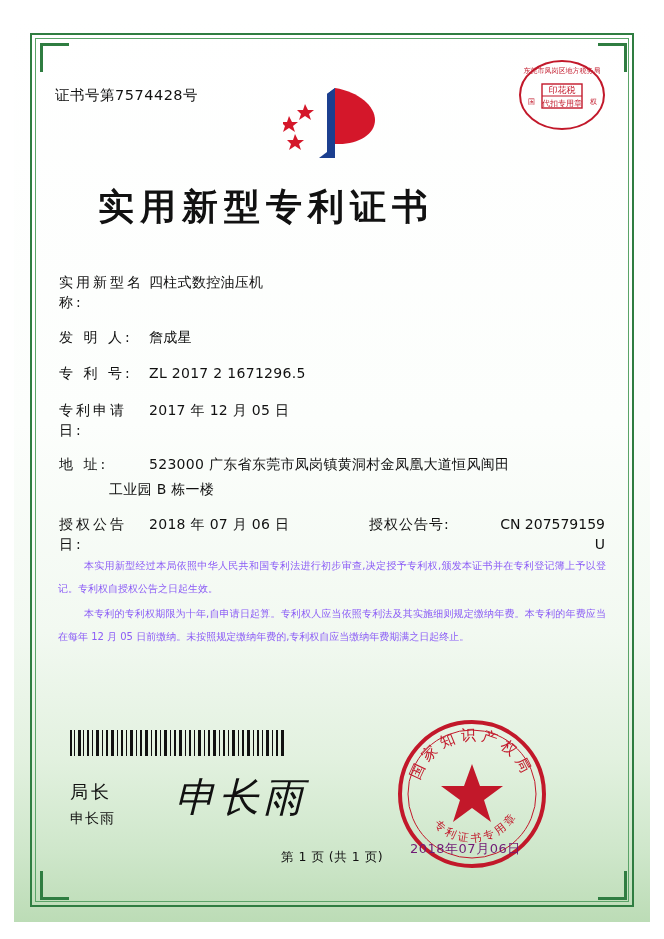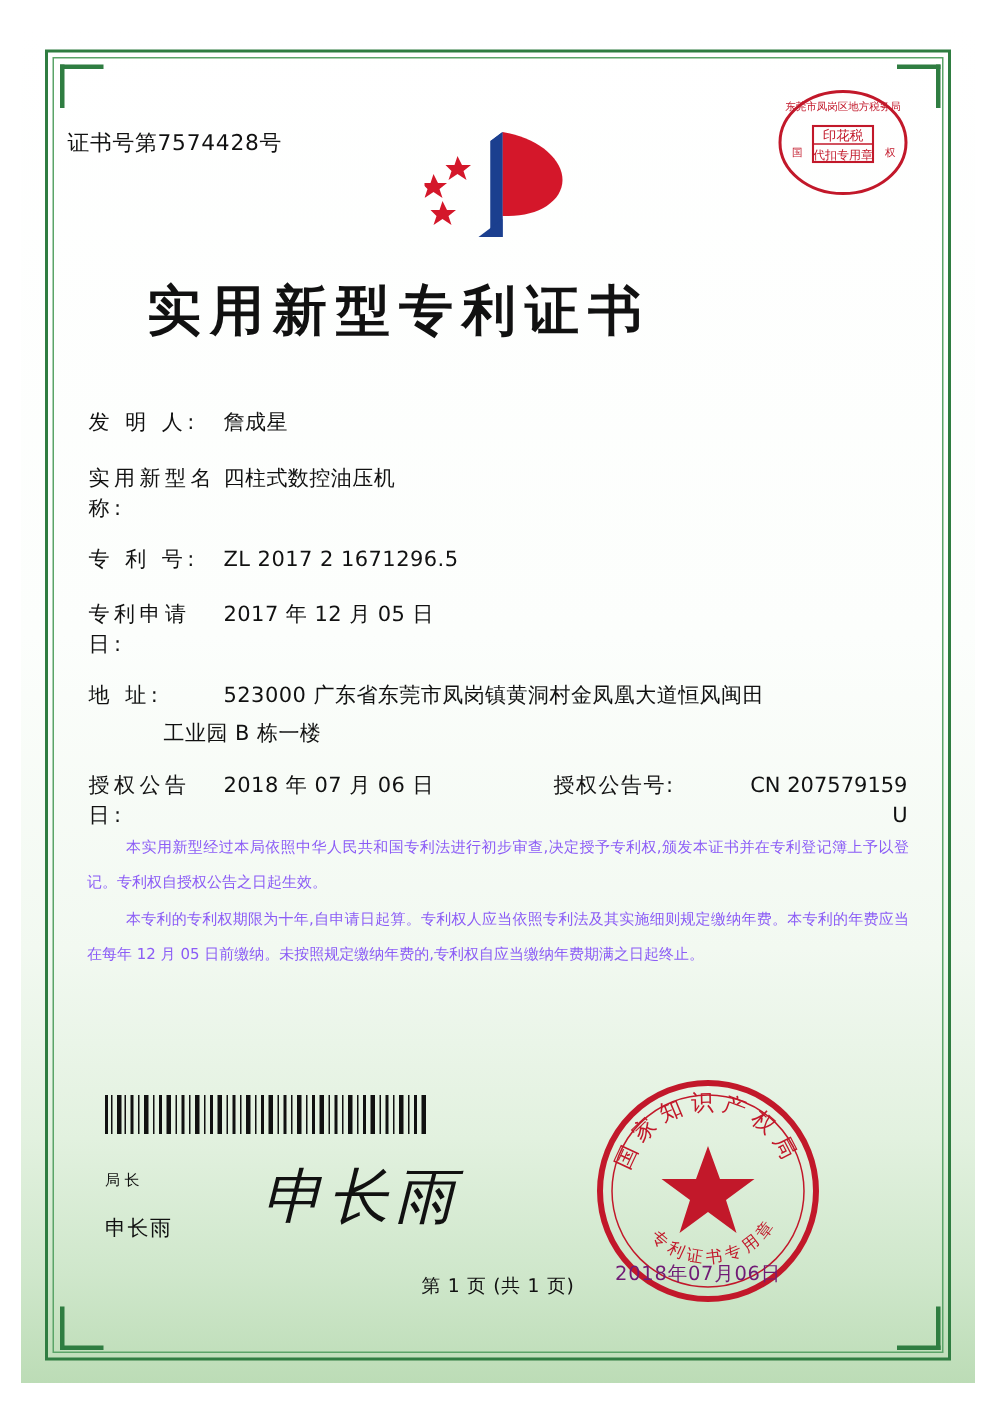--- a/index.html
+++ b/index.html
@@ -57,21 +57,21 @@
     height: 26px;
     border: 0 solid #2f7d41;
   }
   .corner.tl { left: 40px; top: 43px; border-left-width: 3px; border-top-width: 3px; }
   .corner.tr { left: 598px; top: 43px; border-right-width: 3px; border-top-width: 3px; }
   .corner.bl { left: 40px; top: 871px; border-left-width: 3px; border-bottom-width: 3px; }
   .corner.br { left: 598px; top: 871px; border-right-width: 3px; border-bottom-width: 3px; }
 
   .cert-no {
     position: absolute;
-    left: 45px;
+    left: 55px;
     top: 86px;
     font-size: 14.5px;
     color: #111;
     letter-spacing: 0.5px;
     font-family: "DejaVu Sans", "Liberation Sans", sans-serif;
   }
 
   
   .logo {
     position: absolute;
@@ -167,21 +167,21 @@
     left: 70px;
     top: 730px;
     width: 215px;
     height: 26px;
   }
 
   .sign-label {
     position: absolute;
     left: 70px;
     top: 780px;
-    font-size: 10px;
+    font-size: 18px;
     letter-spacing: 3px;
     color: #111;
   }
   .sign-name {
     position: absolute;
     left: 70px;
     top: 810px;
     font-size: 14px;
     letter-spacing: 1px;
     color: #111;
@@ -268,25 +268,25 @@
       <text x="12" y="48" font-size="7" fill="#c2182a" font-family="DejaVu Sans, sans-serif">国</text>
       <text x="74" y="48" font-size="7" fill="#c2182a" font-family="DejaVu Sans, sans-serif">权</text>
     </svg>
   </div>
 
   <div class="title">实用新型专利证书</div>
 
   <div class="fields">
 
     <div class="field-row">
+      <span class="field-label">实用新型名称:</span><span class="field-value">四柱式数控油压机</span>
+    </div>
+
+    <div class="field-row">
       <span class="field-label">发 明 人:</span><span class="field-value">詹成星</span>
-    </div>
-
-    <div class="field-row">
-      <span class="field-label">实用新型名称:</span><span class="field-value">四柱式数控油压机</span>
     </div>
 
     <div class="field-row">
       <span class="field-label">专 利 号:</span><span class="field-value">ZL 2017 2 1671296.5</span>
     </div>
 
     <div class="field-row">
       <span class="field-label">专利申请日:</span><span class="field-value">2017 年 12 月 05 日</span>
     </div>
 

